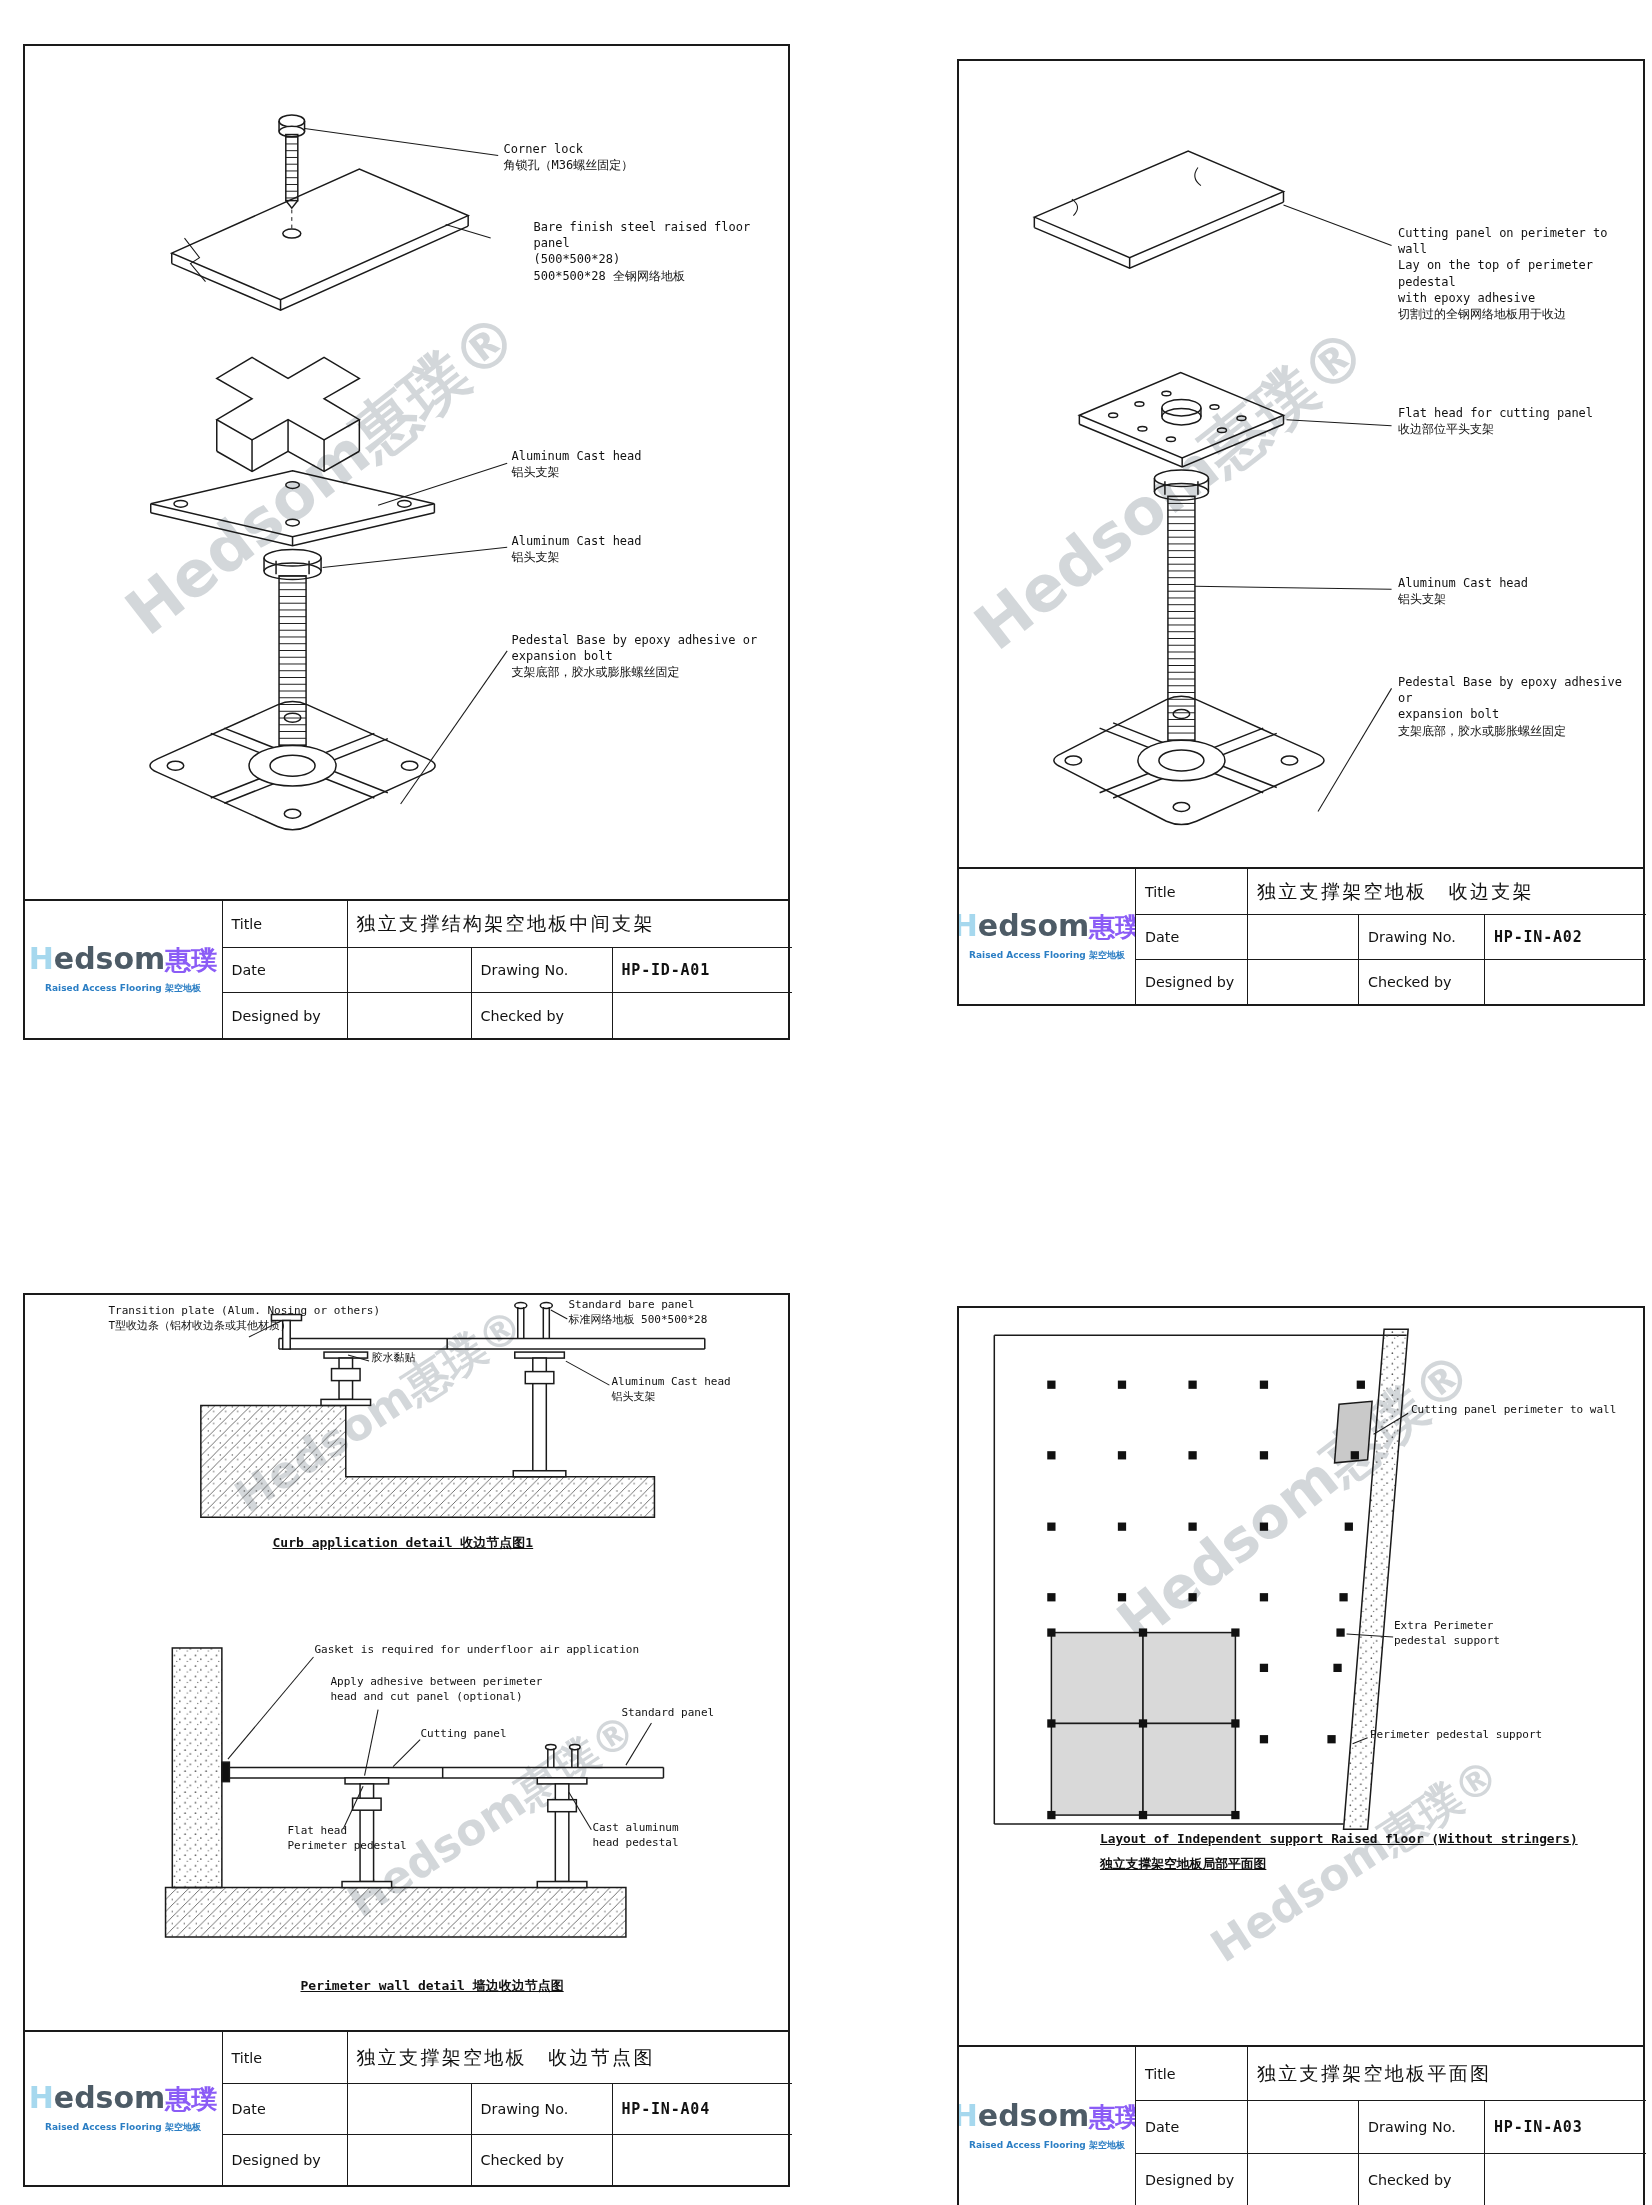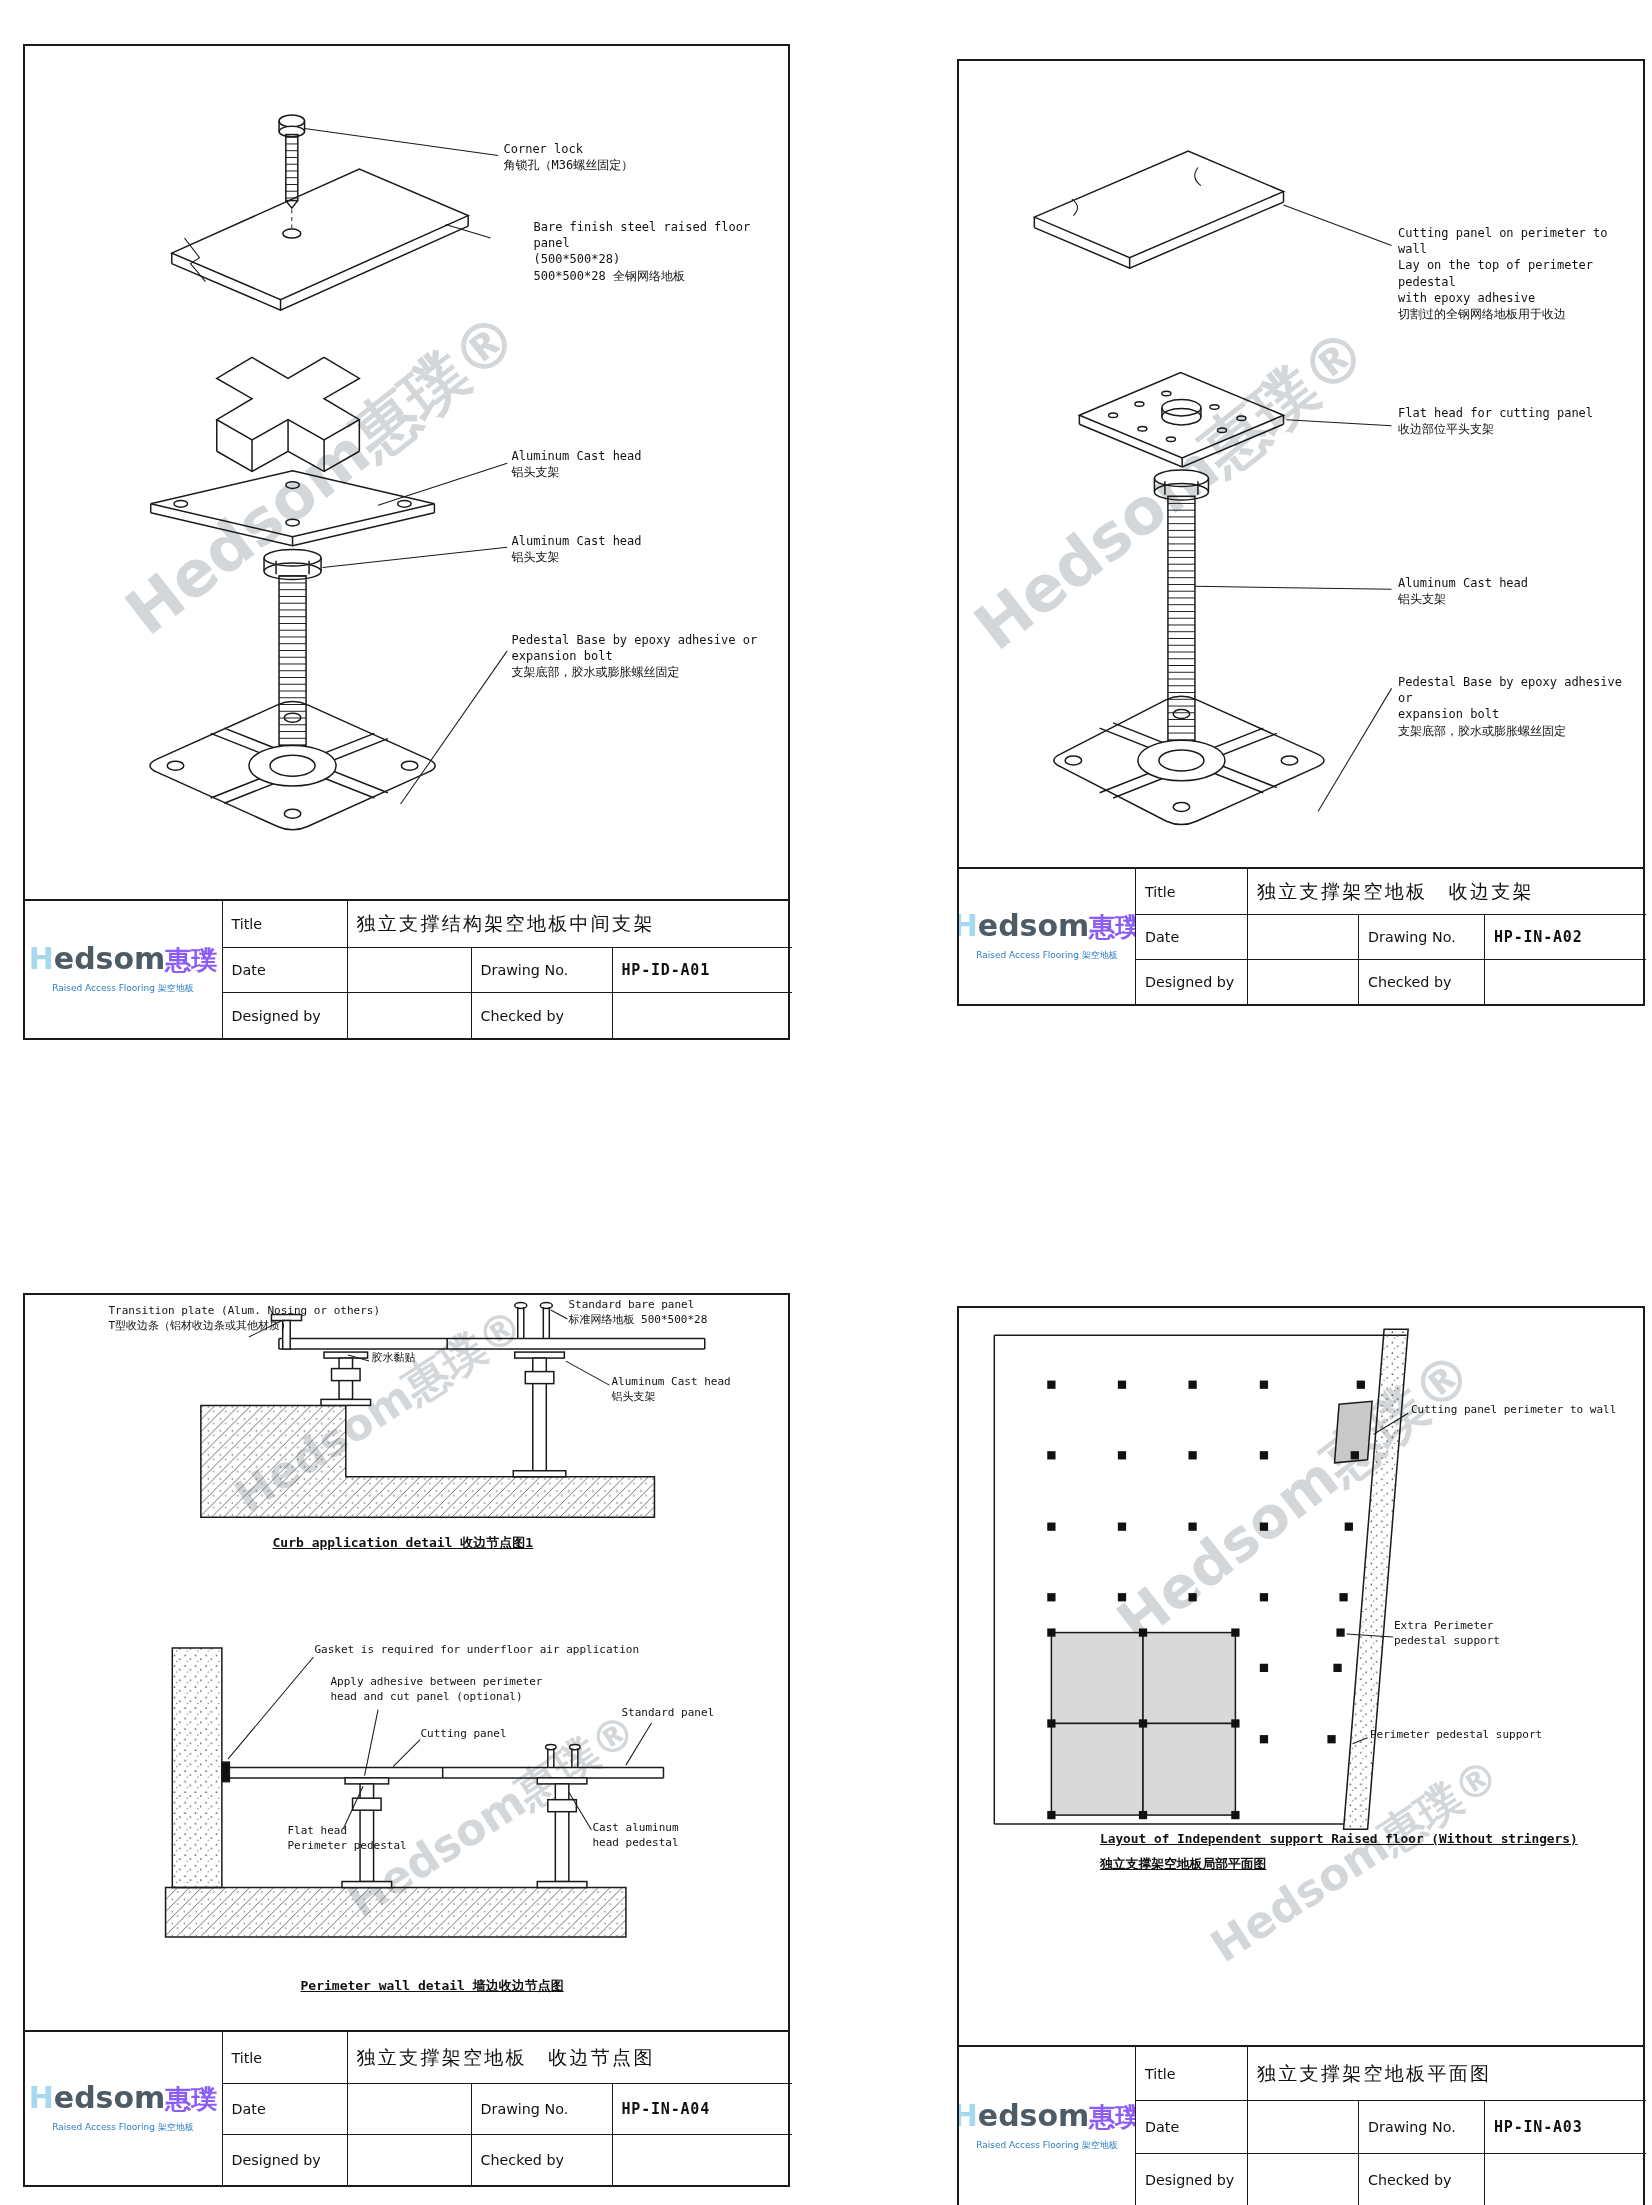--- a/index.html
+++ b/index.html
@@ -30,21 +30,21 @@
   .tb .r1 { border-top:none; }
   .lbl { font-size:14.3px; }
   .title-val { font-size:19px; letter-spacing:2.3px; white-space:nowrap; }
   .dno { font-size:15px; font-weight:700; font-family:"DejaVu Sans Mono", monospace; letter-spacing:0.8px; }
 
   .logo { flex-direction:column; align-items:flex-start; justify-content:center; }
   .logo-line { line-height:1; white-space:nowrap; }
   .lh { font-size:30px; font-weight:700; color:#a6d8ee; }
   .le { font-size:30px; font-weight:700; color:#4d5b66; }
   .lc { font-size:26px; font-weight:700; color:#8b5cf6; }
-  .tagline { margin-top:8px; font-size:9px; font-weight:400; color:#2b7ec4; white-space:nowrap; }
+  .tagline { margin-top:8px; font-size:9px; font-weight:700; color:#2b7ec4; white-space:nowrap; }
 </style>
 </head>
 <body>
 
 <div class="page">
 
   <div class="watermark" style="left:135px; top:578px; font-size:63px; transform:rotate(-38deg);">Hedsom惠璞®</div>
   <div class="watermark" style="left:984px; top:593px; font-size:63px; transform:rotate(-38deg);">Hedsom惠璞®</div>
   <div class="watermark" style="left:240px; top:1472px; font-size:44px; transform:rotate(-33deg);">Hedsom惠璞®</div>
   <div class="watermark" style="left:353px; top:1877px; font-size:44px; transform:rotate(-33deg);">Hedsom惠璞®</div>

